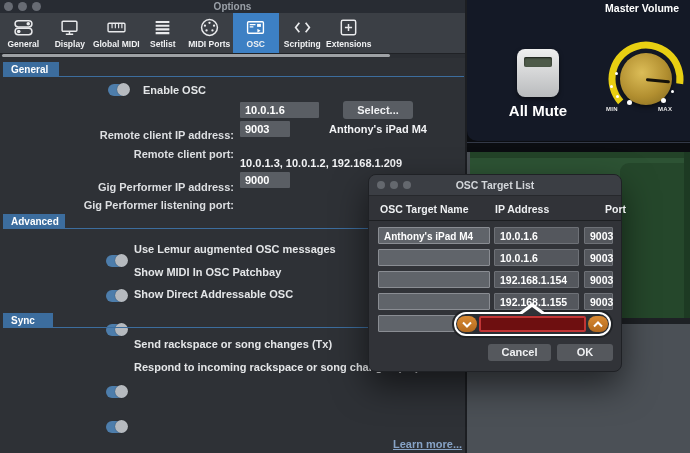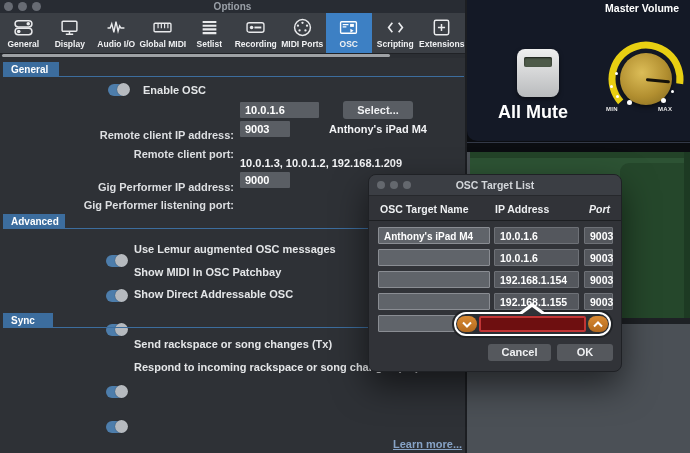--- a/index.html
+++ b/index.html
@@ -83,21 +83,21 @@
     border-left:15px solid transparent;border-right:15px solid transparent;border-bottom:11px solid #fff;}
   #notch-inner{left:521px;top:307px;width:0;height:0;z-index:13;
     border-left:11px solid transparent;border-right:11px solid transparent;border-bottom:8px solid #303338;}
 
   
   #master-volume{right:11px;top:2px;font-size:10.5px;font-weight:700;color:#fff;}
   #all-mute-btn{left:517px;top:49px;width:42px;height:48px;border-radius:8px;
                 background:linear-gradient(#efefef,#b9bbbd);box-shadow:0 2px 4px rgba(0,0,0,.5);}
   #all-mute-screen{left:7px;top:8px;width:28px;height:10px;background:#4e5a49;border-radius:2px;
                    box-shadow:inset 0 1px 2px rgba(0,0,0,.7);}
-  #all-mute-label{left:498px;top:102px;width:80px;font-size:18px;font-weight:700;color:#fff;}
+  #all-mute-label{left:498px;top:102px;width:80px;text-align:center;font-size:15px;font-weight:700;color:#fff;}
   #knob-circle{left:620px;top:53px;width:52px;height:52px;border-radius:50%;
                background:radial-gradient(circle at 42% 38%,#dcbd58,#b28f30 55%,#7e651d 100%);
                box-shadow:0 2px 5px rgba(0,0,0,.6);}
   #knob-pointer{left:646px;top:77.5px;width:24px;height:3px;background:#14110a;border-radius:2px;
                 transform:rotate(6deg);transform-origin:left center;}
   .kdot{position:absolute;width:3px;height:3px;border-radius:50%;background:#fff;}
   .kdot.big{width:5px;height:5px;}
   .klabel{position:absolute;font-size:6px;font-weight:700;color:#e8e8e8;letter-spacing:.3px;}
 </style>
 </head>
@@ -162,51 +162,33 @@
           <svg width="19" height="19" viewBox="0 0 18 18">
               <rect x="2" y="3" width="14" height="9.5" rx="1" fill="none" stroke="#e9eaec" stroke-width="1.4"></rect>
               <path d="M9 12.5 v2.2 M5.5 15.3 h7" stroke="#e9eaec" stroke-width="1.4" fill="none"></path>
             </svg>
           </span>
         <span class="tlabel">Display</span>
       </div>
       <div class="tab">
         <span class="ticn">
           <svg width="19" height="19" viewBox="0 0 18 18">
-              <path d="M0.5 9.5 h2.5 l1.5-4 2 8 2-10 2 9 1.5-5 1.2 2 h3.3" fill="none" stroke="#e9eaec" stroke-width="1.3"></path>
-            </svg>
-          </span>
-        <span class="tlabel">Audio I/O</span>
-      </div>
-      <div class="tab">
-        <span class="ticn">
-          <svg width="19" height="19" viewBox="0 0 18 18">
               <rect x="1" y="5" width="16" height="8" rx="1" fill="none" stroke="#e9eaec" stroke-width="1.3"></rect>
               <path d="M4.8 5 v4.6 M7.9 5 v4.6 M11 5 v4.6 M14.1 5 v4.6" stroke="#e9eaec" stroke-width="1.1" fill="none"></path>
             </svg>
           </span>
         <span class="tlabel">Global MIDI</span>
       </div>
       <div class="tab">
         <span class="ticn">
           <svg width="19" height="19" viewBox="0 0 18 18">
               <path d="M2.5 3.8 h13 M2.5 7.3 h13 M2.5 10.8 h13 M2.5 14.3 h13" stroke="#e9eaec" stroke-width="2" fill="none"></path>
             </svg>
           </span>
         <span class="tlabel">Setlist</span>
-      </div>
-      <div class="tab">
-        <span class="ticn">
-          <svg width="19" height="19" viewBox="0 0 18 18">
-              <rect x="1" y="4.5" width="16" height="9" rx="2" fill="none" stroke="#e9eaec" stroke-width="1.3"></rect>
-              <circle cx="5.3" cy="9" r="1.7" fill="#e9eaec"></circle>
-              <rect x="8" y="8.1" width="6.5" height="1.8" fill="#e9eaec"></rect>
-            </svg>
-          </span>
-        <span class="tlabel">Recording</span>
       </div>
       <div class="tab">
         <span class="ticn">
           <svg width="19" height="19" viewBox="0 0 18 18">
               <circle cx="9" cy="9" r="7.5" fill="none" stroke="#e9eaec" stroke-width="1.4"></circle>
               <circle cx="9" cy="4.6" r="1.1" fill="#e9eaec"></circle>
               <circle cx="4.7" cy="7.3" r="1.1" fill="#e9eaec"></circle>
               <circle cx="13.3" cy="7.3" r="1.1" fill="#e9eaec"></circle>
               <circle cx="6.2" cy="11.8" r="1.1" fill="#e9eaec"></circle>
               <circle cx="11.8" cy="11.8" r="1.1" fill="#e9eaec"></circle>
@@ -303,21 +285,21 @@
   <div class="abs" id="osc-dialog">
     <div class="abs" id="dlg-titlebar">
       <div class="dlg-light" style="left:8px;"></div>
       <div class="dlg-light" style="left:21px;"></div>
       <div class="dlg-light" style="left:34px;"></div>
     </div>
     <div class="abs" id="dlg-title">OSC Target List</div>
 
     <div class="abs col-hdr" style="left:11px;">OSC Target Name</div>
     <div class="abs col-hdr" style="left:126px;">IP Address</div>
-    <div class="abs col-hdr" style="left:220px;font-style:italic;">Port</div>
+    <div class="abs col-hdr" style="left:236px;">Port</div>
     <div class="abs" id="hdr-sep"></div>
 
     <div class="dfield dname" style="top:52px;font-size:10px;">Anthony's iPad M4</div>
     <div class="dfield dip" style="top:52px;">10.0.1.6</div>
     <div class="dfield dport" style="top:52px;">9003</div>
 
     <div class="dfield dname" style="top:74px;"></div>
     <div class="dfield dip" style="top:74px;">10.0.1.6</div>
     <div class="dfield dport" style="top:74px;">9003</div>
 

